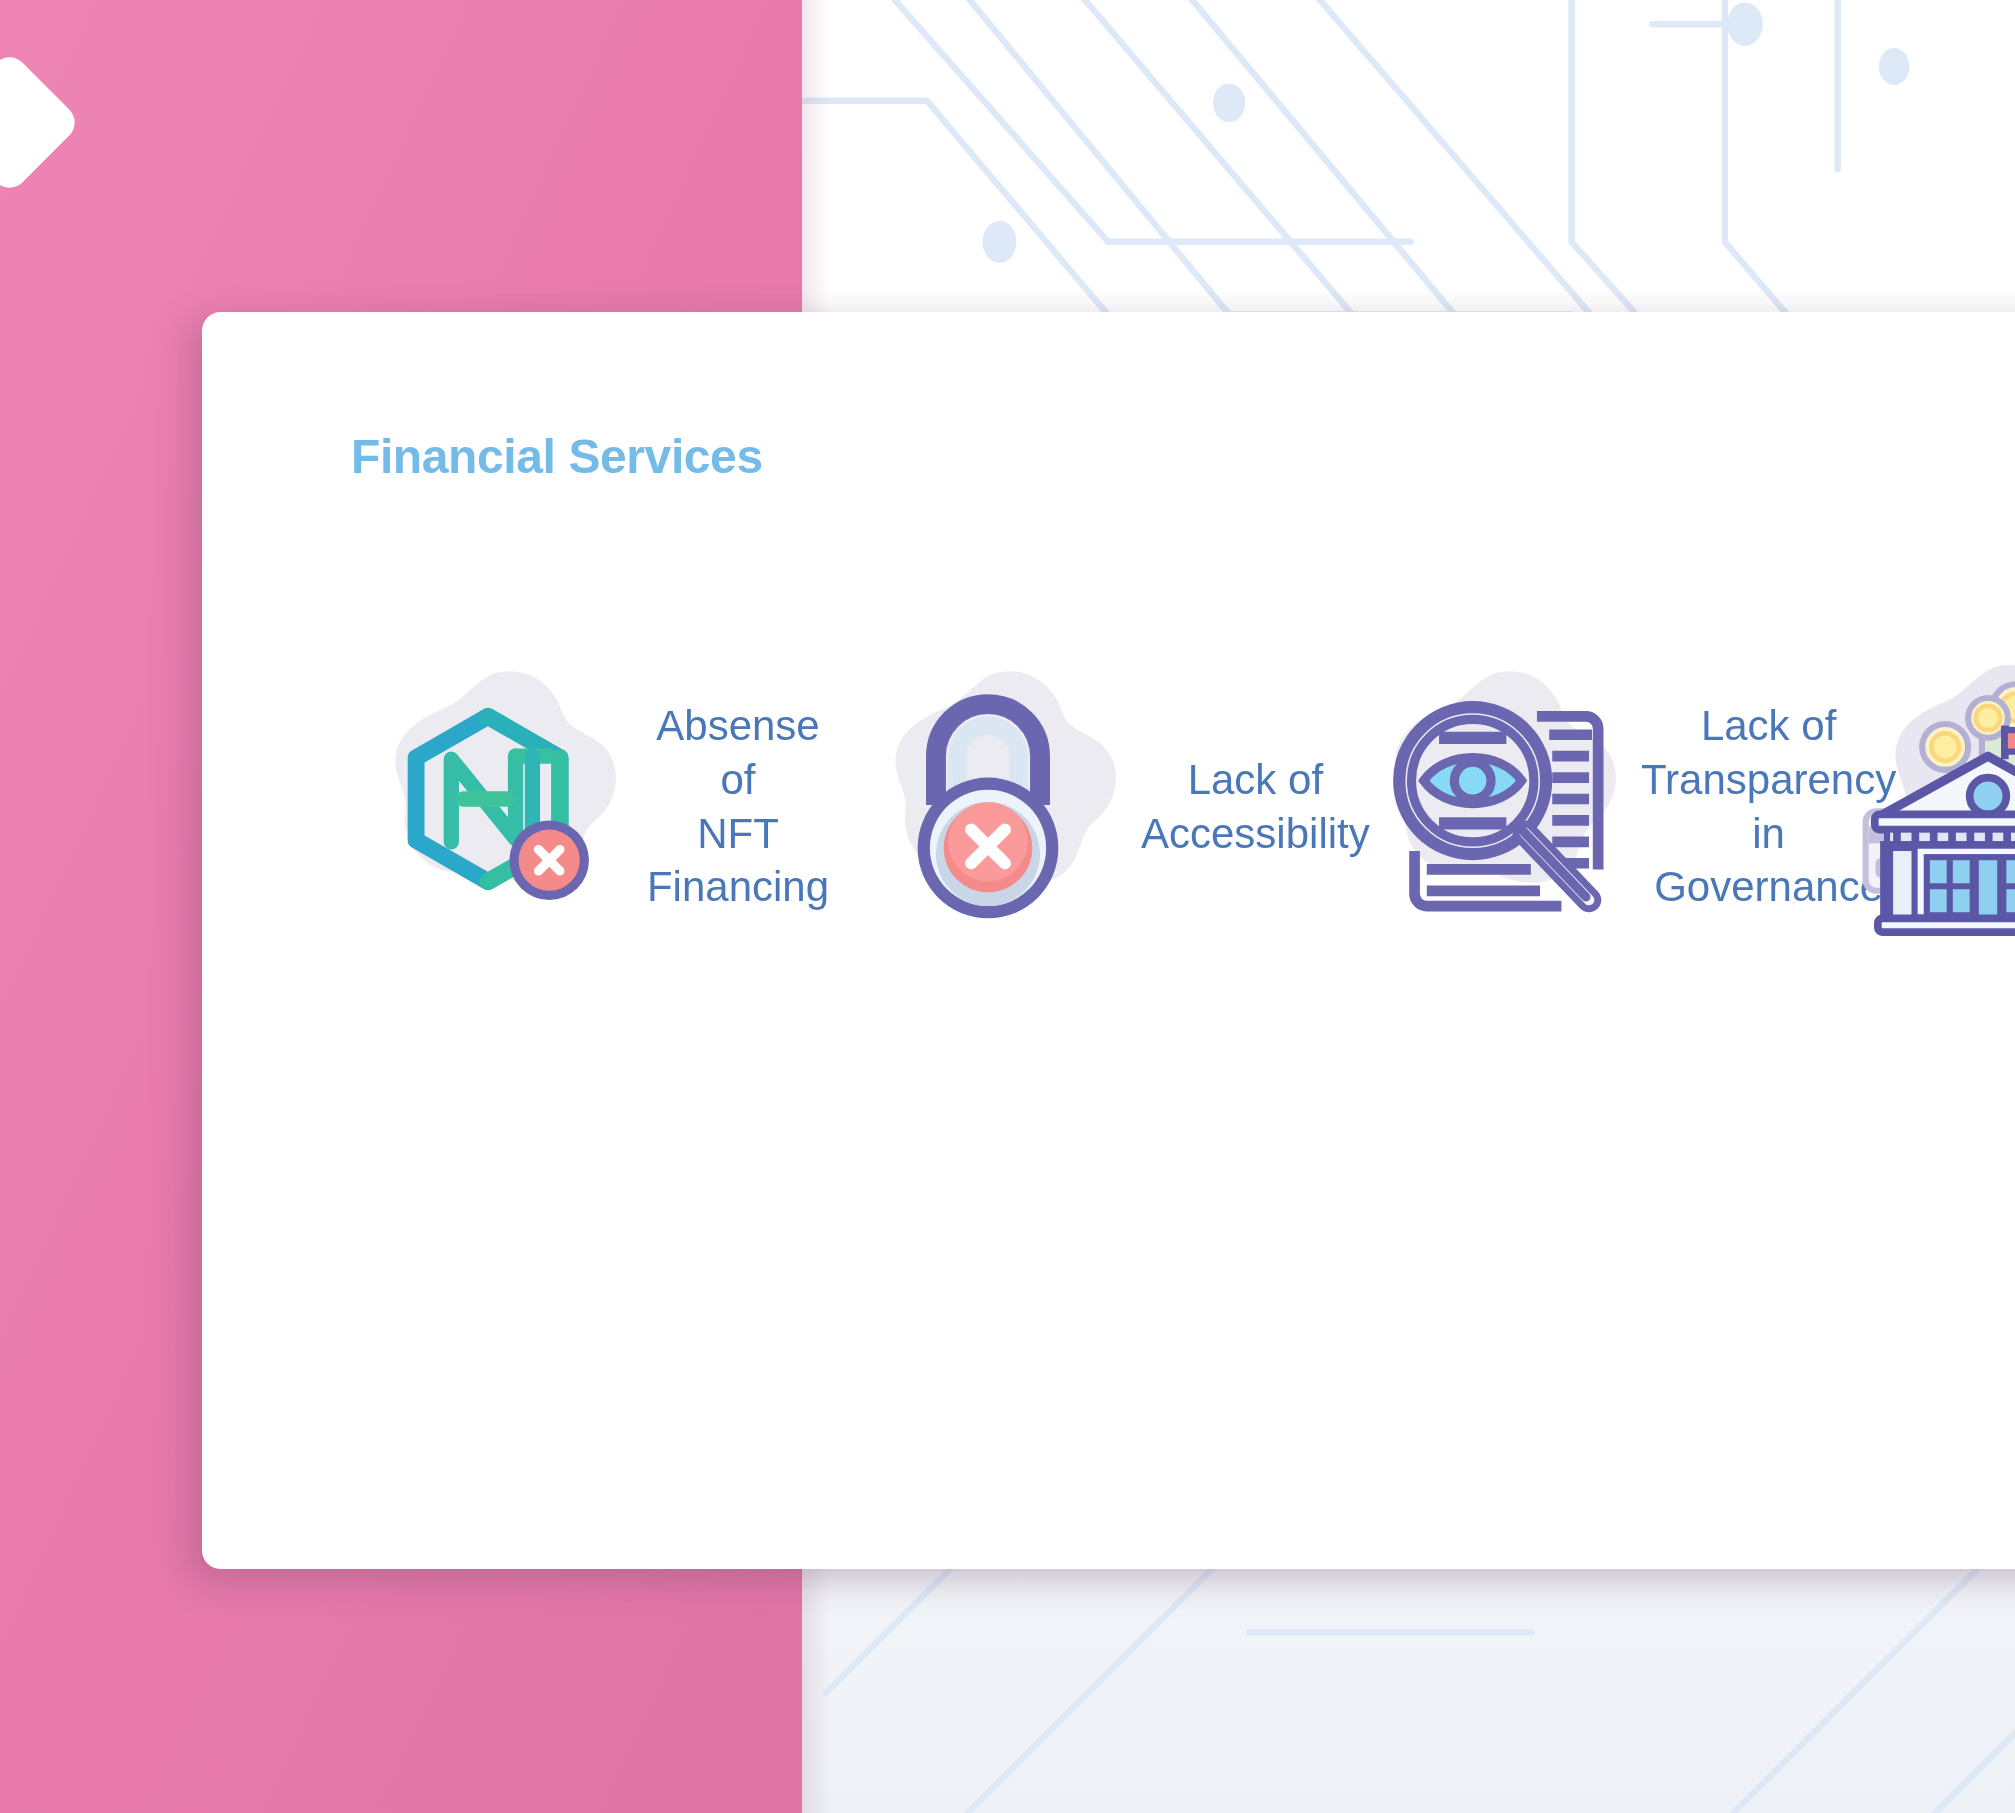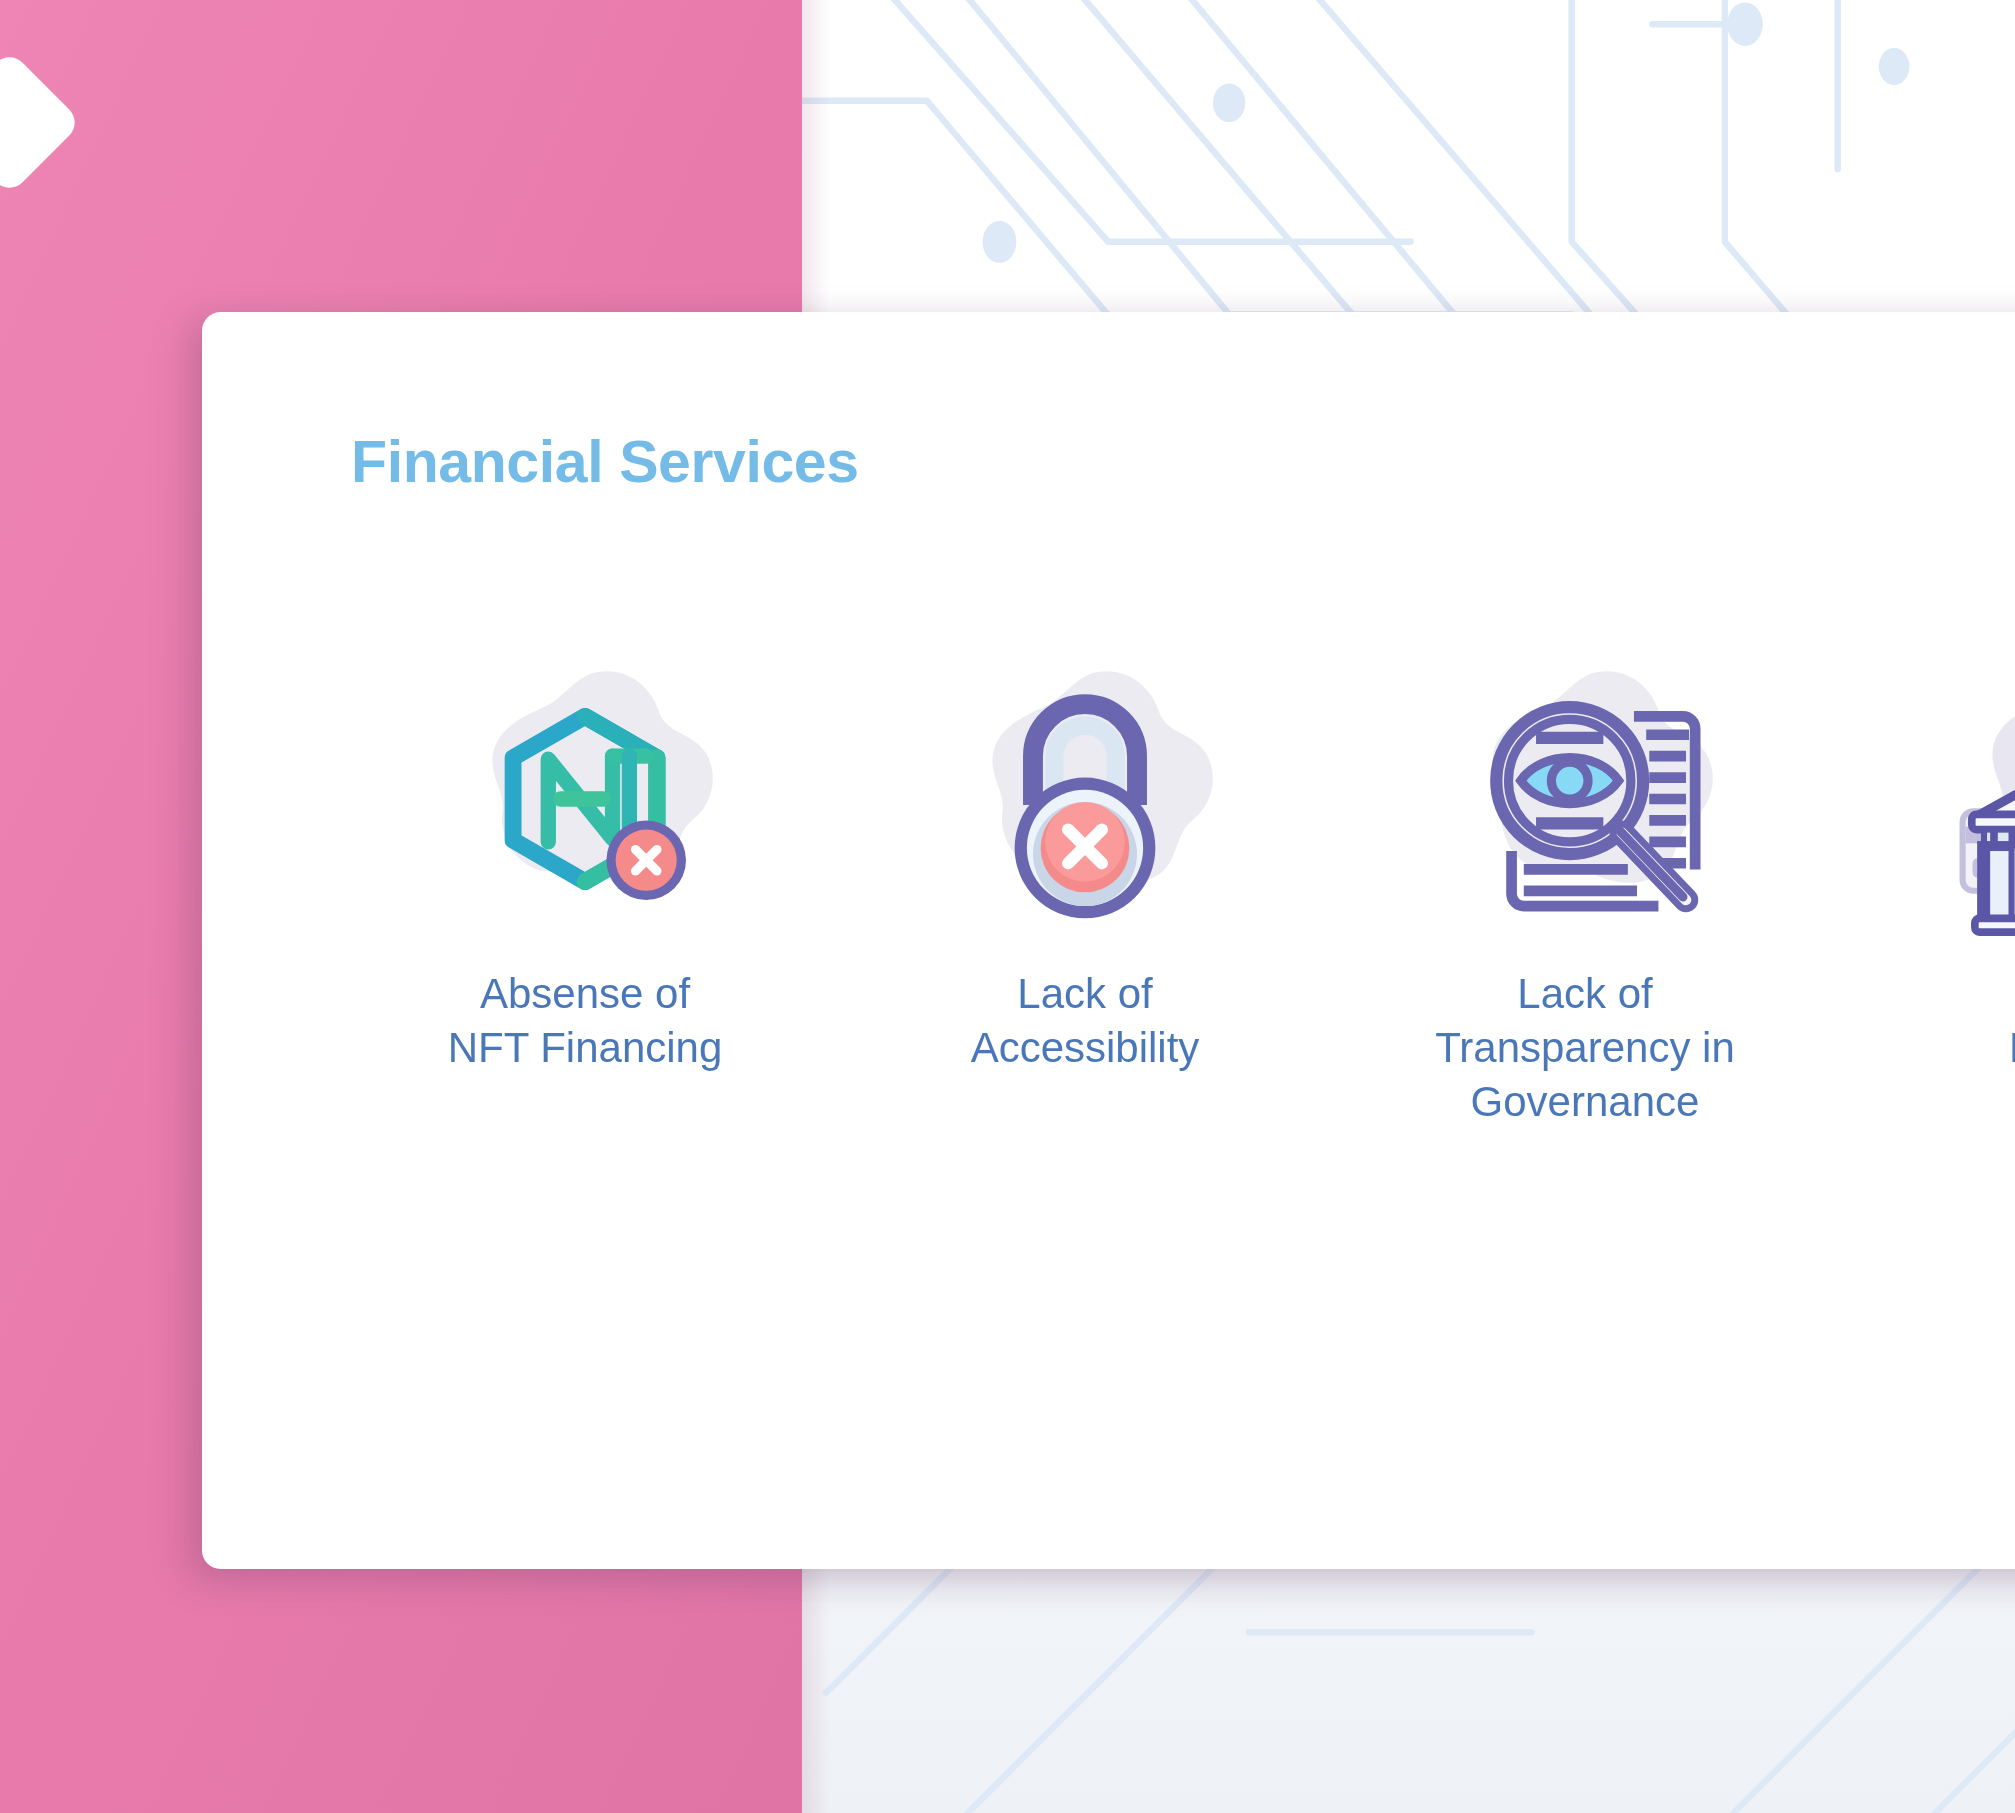--- a/index.html
+++ b/index.html
@@ -51,34 +51,34 @@
   .card{
     position:absolute; left:202px; top:312px;
     width:2773px; height:1257px;
     background:#ffffff;
     border-radius:18.5px;
     box-shadow:-15.3px 10.5px 36px rgba(120,60,95,.22), 0 7.3px 28px rgba(90,110,150,.12);
     z-index:6;
   }
   .card-title{
     position:absolute; left:149px; top:121px;
-    font-size:59px; font-weight:bold; color:#74bbe8;
+    font-size:48px; font-weight:bold; color:#74bbe8;
     letter-spacing:-0.4px; line-height:1;
     white-space:nowrap;
   }
 
   
   .items{
     position:absolute; left:133px; top:334px;
     width:2499px; height:725px;
     display:flex; align-items:flex-start; justify-content:flex-start;
   }
   .item{
     width:500px;
-    display:flex; flex-direction:column; align-items:center;
+    display:flex; align-items:center;
   }
   .icon-wrap{
     width:306px; height:306px;
     position:relative;
     display:flex; align-items:center; justify-content:center;
   }
   .icon-wrap svg{ width:306px; height:306px; display:block; }
   .item-label{
     margin-top:15.3px;
     text-align:center;

